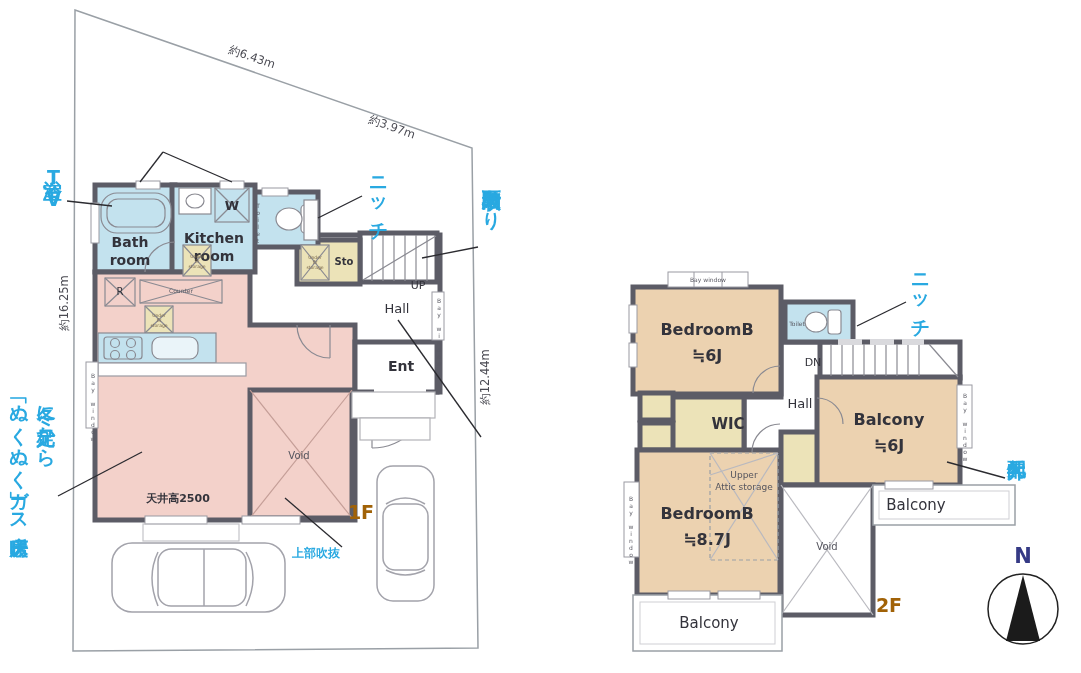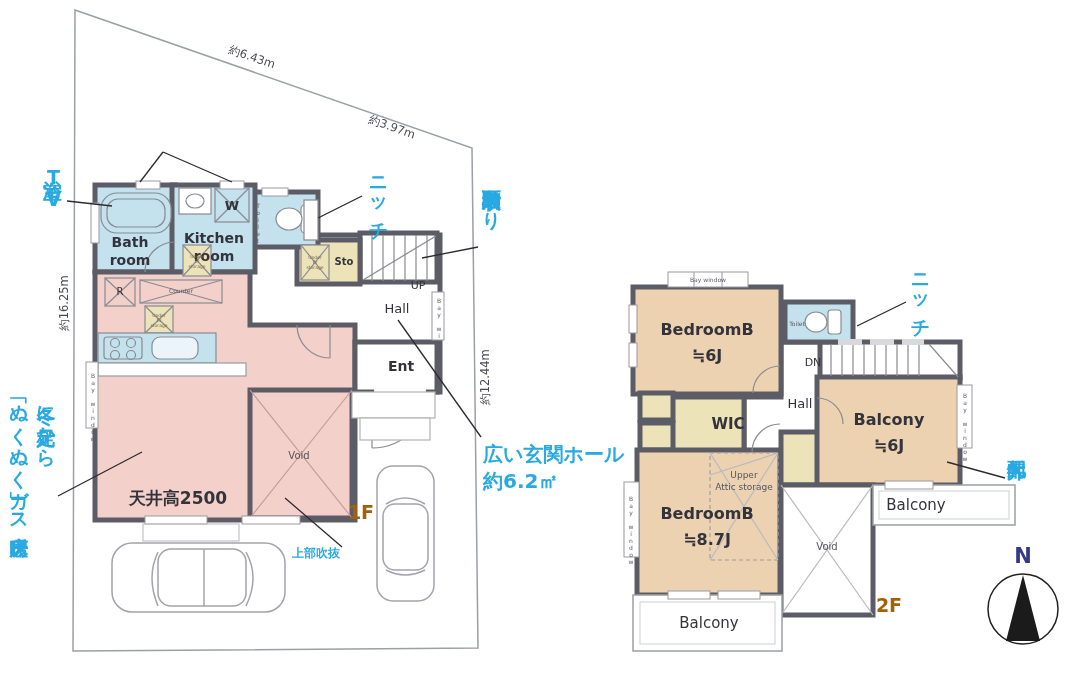--- a/index.html
+++ b/index.html
@@ -214,21 +214,21 @@
 <div class="t c rm" style="left:130px;top:251px;font-size:14px;">Bath
 room</div>
 <div class="t c rm" style="left:214px;top:247px;font-size:14px;">Kitchen
 room</div>
 <div class="t c rm" style="left:232px;top:206px;font-size:13px;">W</div>
 <div class="t v tiny" style="left:254px;top:202px;">Toilet</div>
 <div class="t c rm" style="left:344px;top:262px;font-size:10px;">Sto</div>
 <div class="t c" style="left:418px;top:286px;font-size:11px;">UP</div>
 <div class="t c" style="left:397px;top:309px;font-size:13px;">Hall</div>
 <div class="t c" style="left:401px;top:367px;font-size:14px;font-weight:bold;">Ent</div>
-<div class="t c rm" style="left:178px;top:499px;font-size:17px;">天井高2500</div>
+<div class="t c rm" style="left:178px;top:499px;font-size:11px;">天井高2500</div>
 <div class="t c" style="left:299px;top:456px;font-size:10px;color:#55555e;">Void</div>
 <div class="t c" style="left:120px;top:292px;font-size:10px;">R</div>
 <div class="t c tiny" style="left:181px;top:291px;">Counter</div>
 <div class="t c uf" style="left:159px;top:320px;">Under
 flr
 storage</div>
 <div class="t c uf" style="left:197px;top:261px;">Under
 flr
 storage</div>
 <div class="t c uf" style="left:315px;top:262px;">Under
@@ -254,22 +254,20 @@
 <div class="t c" style="left:709px;top:623px;font-size:15px;">Balcony</div>
 <div class="t c" style="left:916px;top:505px;font-size:15px;">Balcony</div>
 <div class="t c tiny" style="left:708px;top:280px;">Bay window</div>
 <div class="t v tiny" style="left:961px;top:392px;">Bay window</div>
 <div class="t v tiny" style="left:627px;top:495px;">Bay window</div>
 <div class="t c rm" style="left:889px;top:606px;font-size:19px;color:#a16207;">2F</div>
 
 <div class="t ann v" style="left:42px;top:166px;">浴室TV</div>
 <div class="t ann v" style="left:368px;top:165px;">ニッチ</div>
 <div class="t ann v" style="left:481px;top:176px;">階段下収納あり</div>
-<div class="t ann" style="left:483px;top:441px;font-size:20px;line-height:27px;">広い玄関ホール
-約6.2㎡</div>
 <div class="t ann" style="left:292px;top:542px;font-size:12px;">上部吹抜</div>
 <div class="t ann v" style="left:6px;top:392px;height:215px;line-height:27px;">冬に足元から
 「ぬくぬく」ガス床暖房</div>
 <div class="t ann v" style="left:910px;top:262px;">ニッチ</div>
 <div class="t ann v" style="left:1006px;top:445px;">勾配天井</div>
 
 <div class="t c rm" style="left:1023px;top:556px;font-size:21px;color:#353a85;">N</div>
 
 </div>
 

